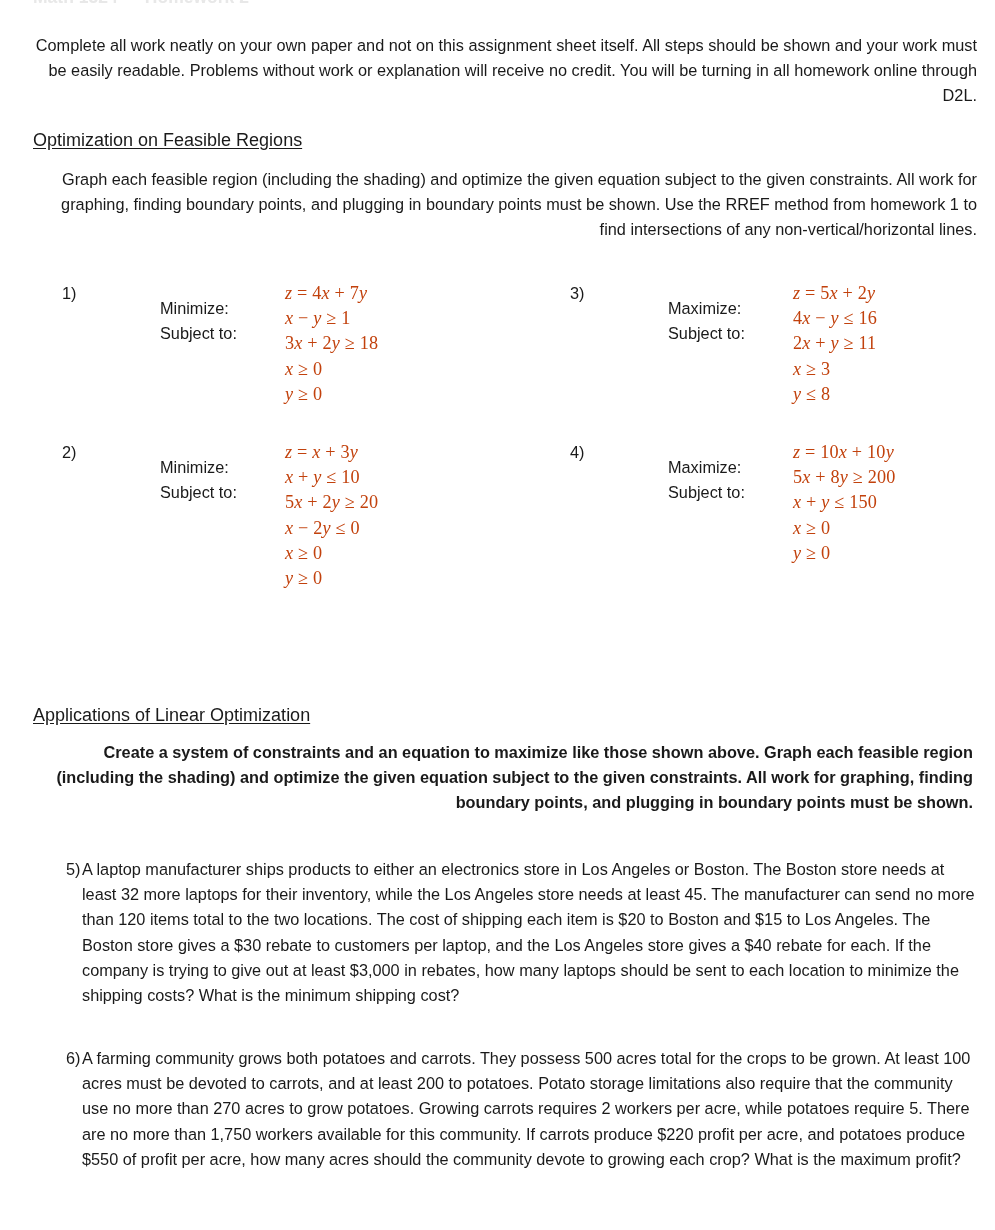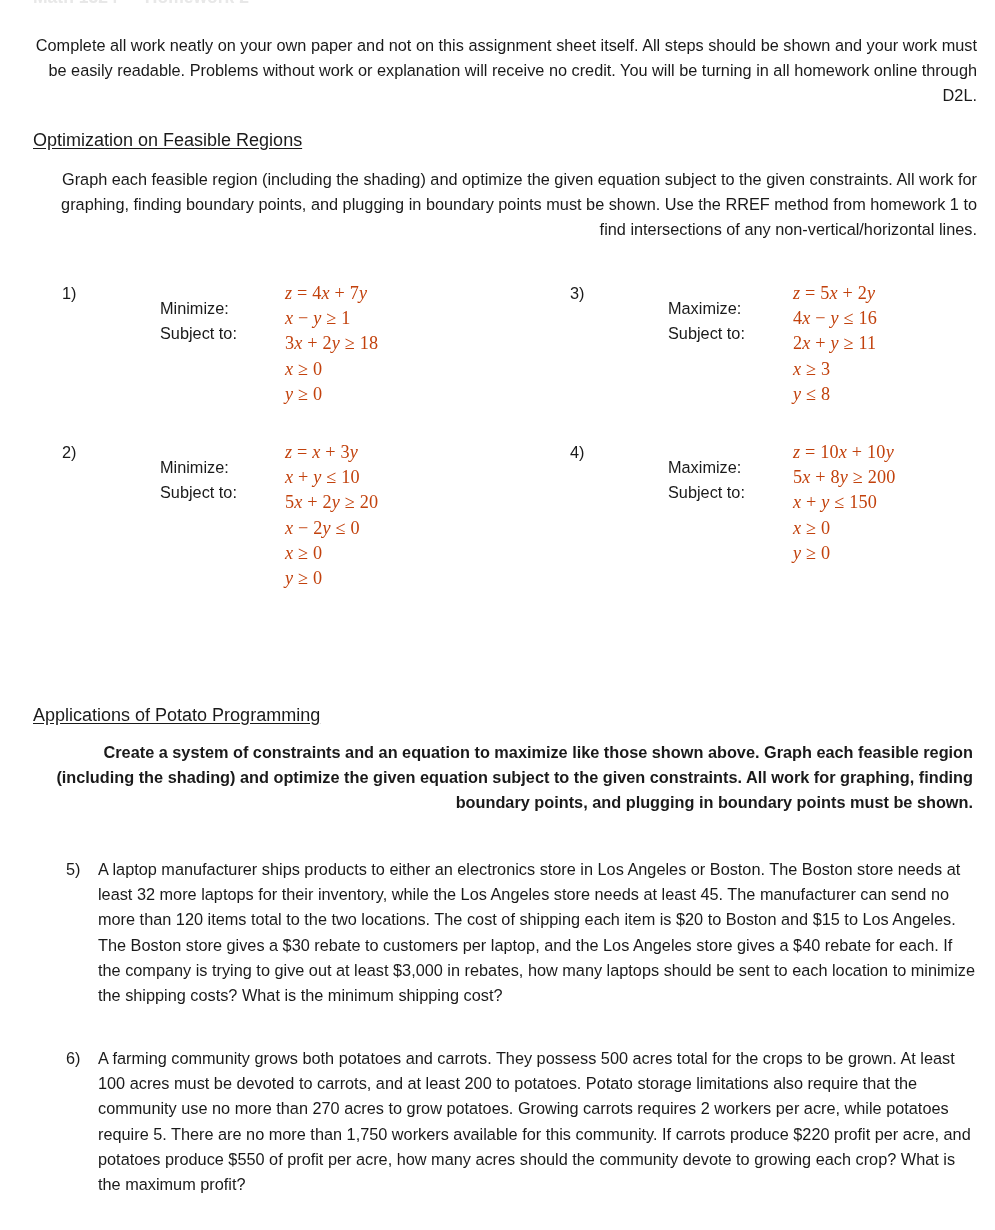--- a/index.html
+++ b/index.html
@@ -116,21 +116,21 @@
     color: #1a1a1a;
   }
   .wp-marker {
     position: absolute;
     left: 0;
     top: 0;
     width: 32px;
     text-align: left;
   }
   .wp-text {
-    margin-left: 32px;
+    margin-left: 16px;
     display: block;
     text-align: left;
   }
 </style>
 </head>
 <body>
 
 <div class="page">
 
   <div class="cut-header">Math 1324 — Homework 2</div>
@@ -195,21 +195,21 @@
     </div>
     <div class="lp-eqs">
       <div class="eq"><i>z</i> = 10<i>x</i> + 10<i>y</i></div>
       <div class="eq">5<i>x</i> + 8<i>y</i> ≥ 200</div>
       <div class="eq"><i>x</i> + <i>y</i> ≤ 150</div>
       <div class="eq"><i>x</i> ≥ 0</div>
       <div class="eq"><i>y</i> ≥ 0</div>
     </div>
   </div>
 
-  <div class="section-head" style="top:703px;">Applications of Potato Programming</div>
+  <div class="section-head" style="top:703px;">Applications of Linear Optimization</div>
 
   <div class="body-para" style="top:740px; width:940px;font-weight:bold;">Create a system of constraints and an equation to maximize like those shown above. Graph each feasible region (including the shading) and optimize the given equation subject to the given constraints. All work for graphing, finding boundary points, and plugging in boundary points must be shown.</div>
 
   <div class="wp" style="top:857px;">
     <span class="wp-marker">5)</span>
     <span class="wp-text">A laptop manufacturer ships products to either an electronics store in Los Angeles or Boston.  The Boston store needs at least 32 more laptops for their inventory, while the Los Angeles store needs at least 45.  The manufacturer can send no more than 120 items total to the two locations.  The cost of shipping each item is $20 to Boston and $15 to Los Angeles.  The Boston store gives a $30 rebate to customers per laptop, and the Los Angeles store gives a $40 rebate for each.  If the company is trying to give out at least $3,000 in rebates, how many laptops should be sent to each location to minimize the shipping costs?  What is the minimum shipping cost?</span>
   </div>
 
   <div class="wp" style="top:1046px;">
     <span class="wp-marker">6)</span>

